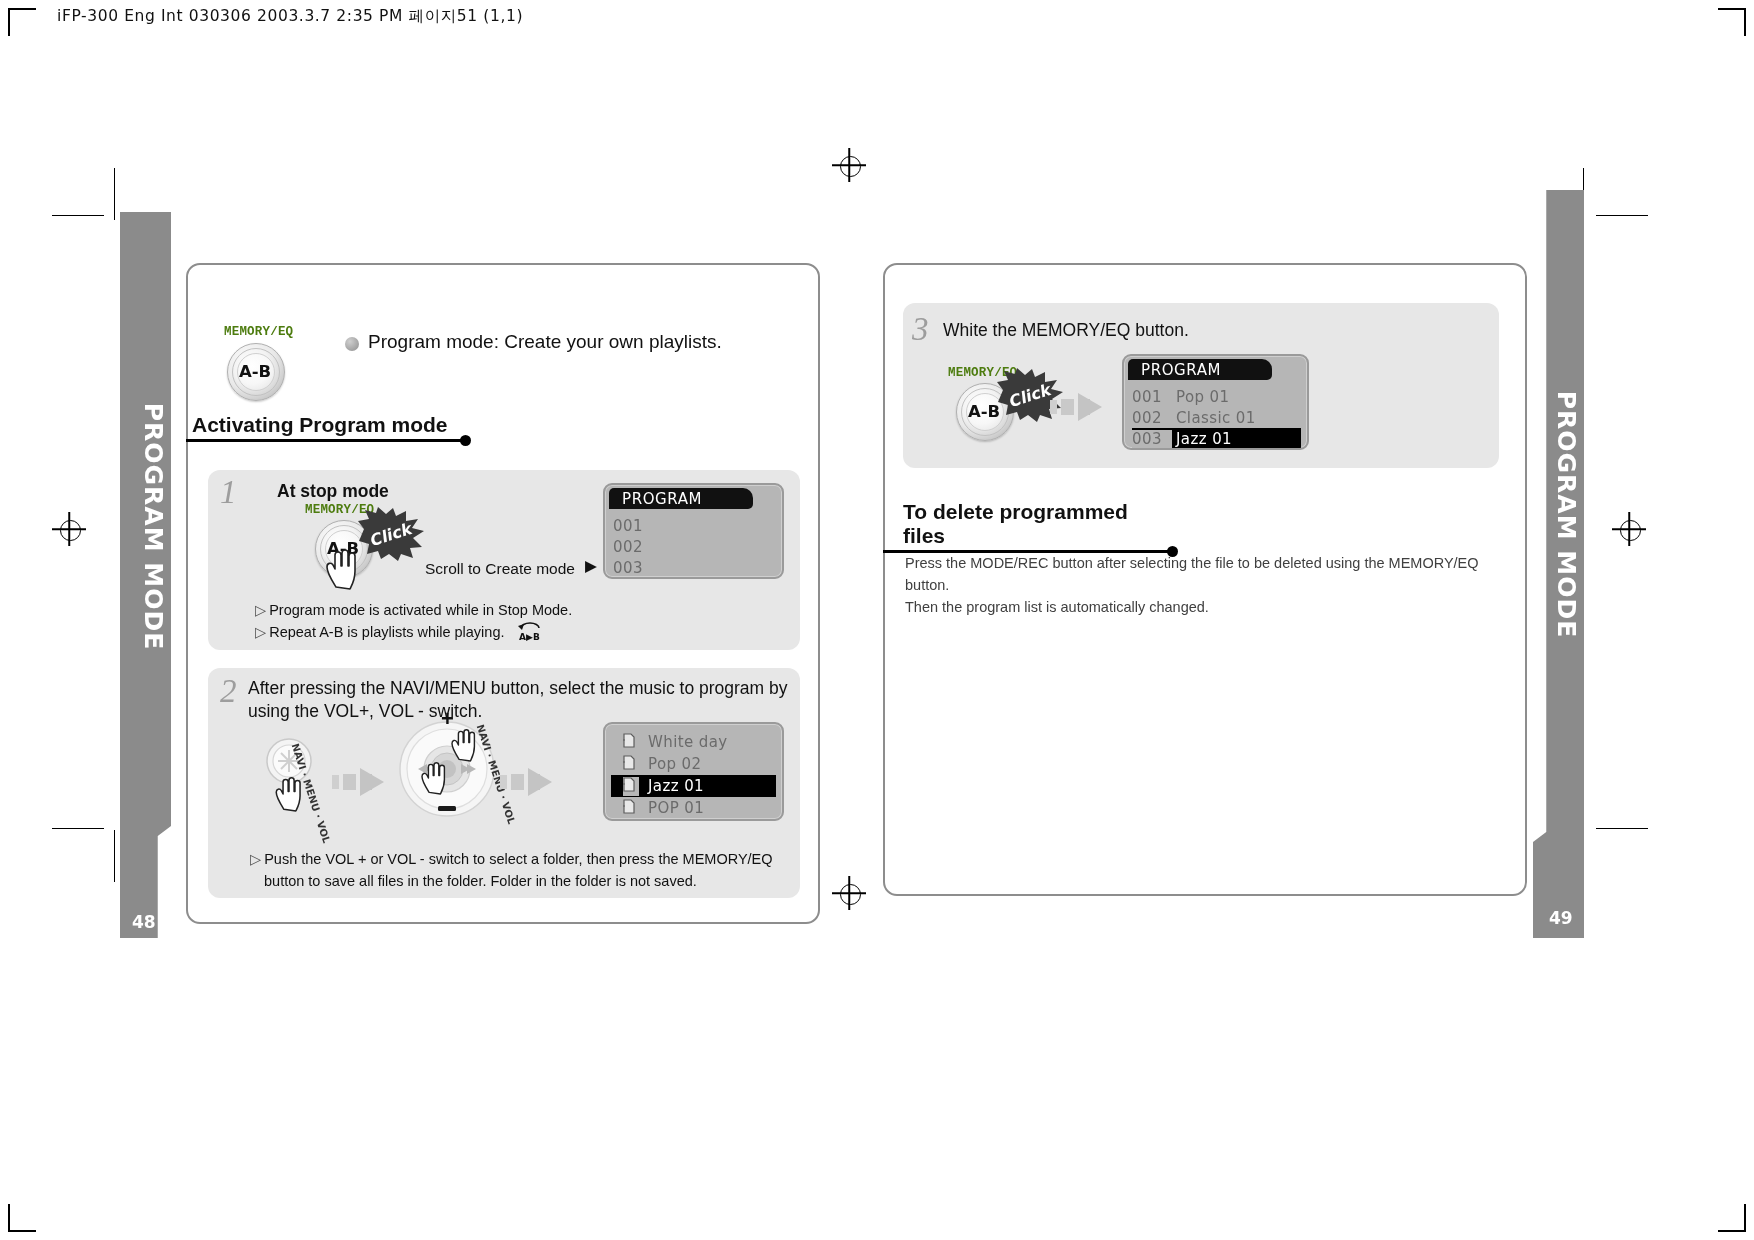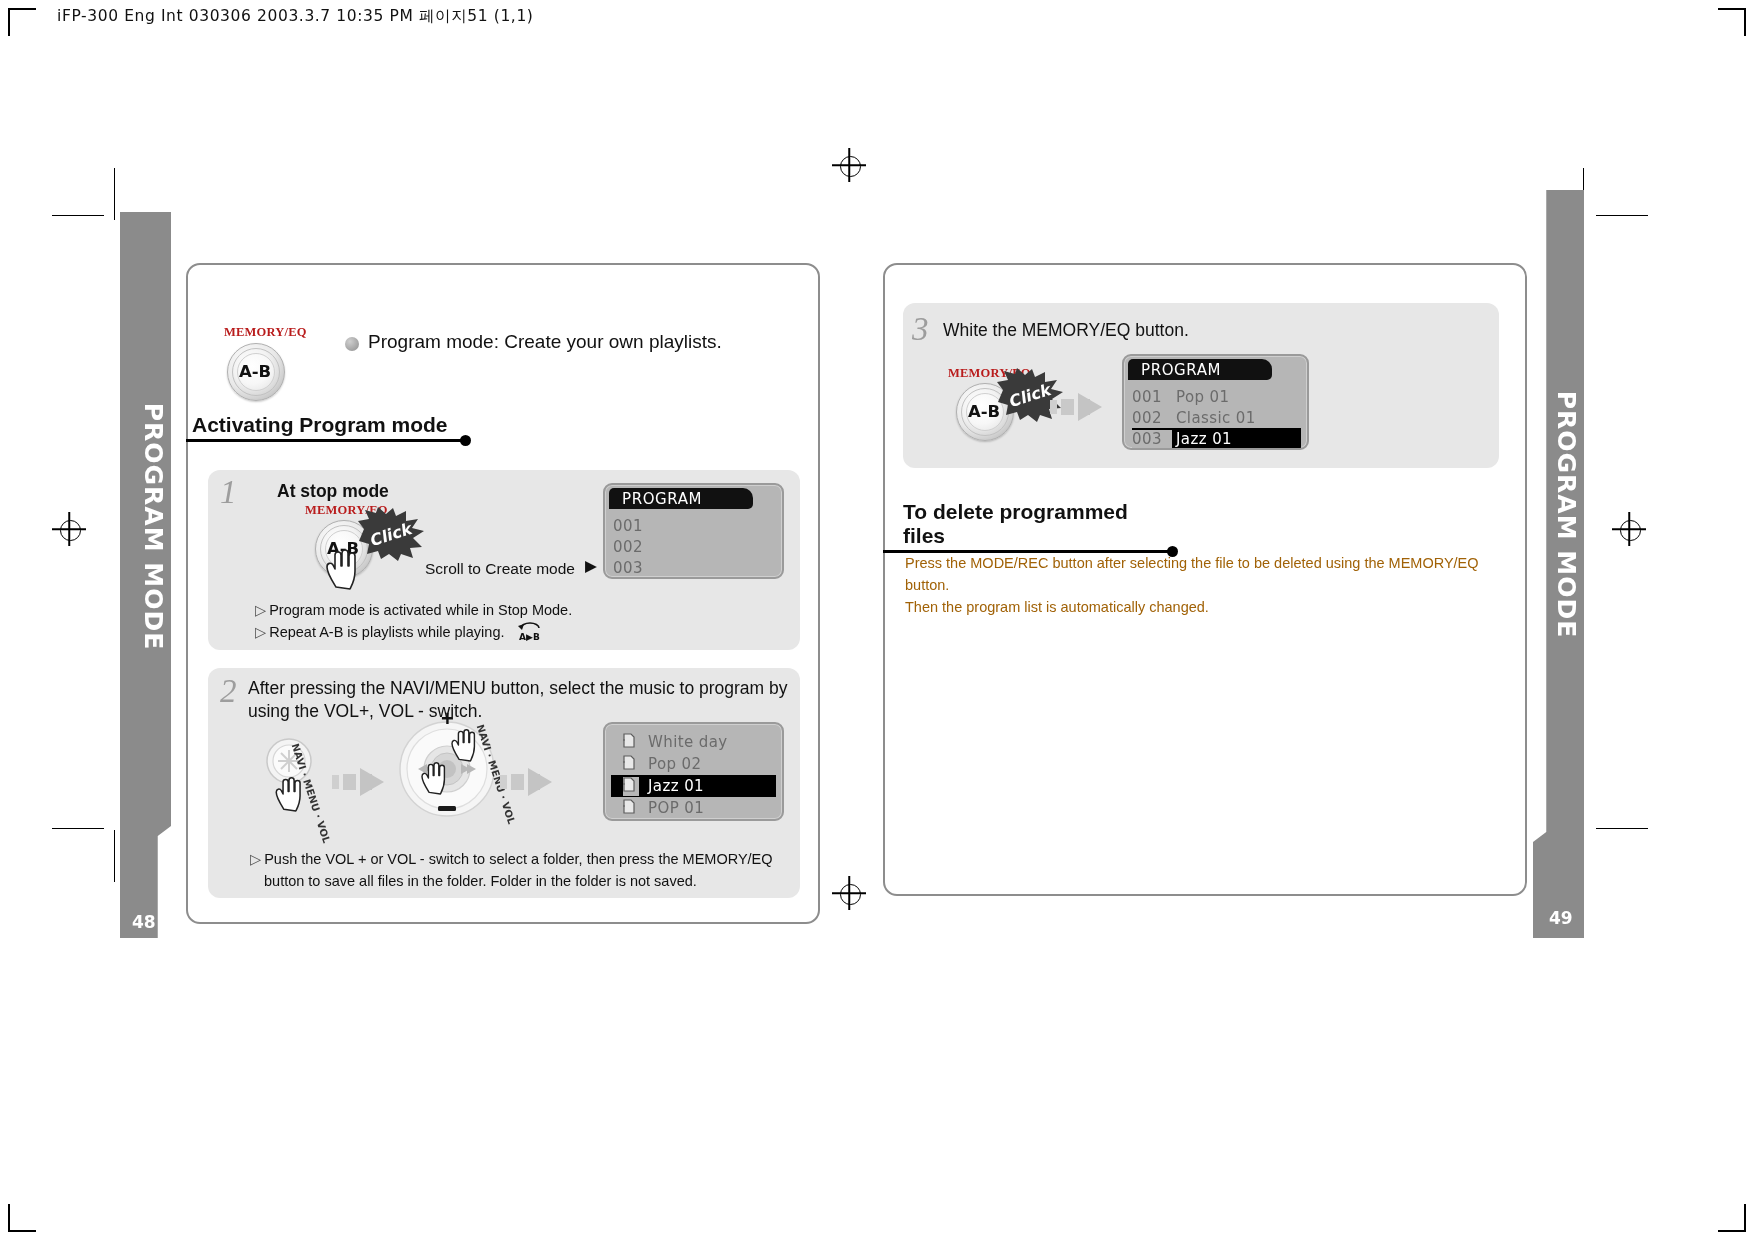--- a/index.html
+++ b/index.html
@@ -63,22 +63,22 @@
   .pagebox{
     position:absolute;border:2px solid #8d8d8d;border-radius:14px;background:#fff;
   }
   .pagebox-left{left:186px;top:263px;width:630px;height:657px;}
   .pagebox-right{left:883px;top:263px;width:640px;height:629px;}
 
   
   .memeq{position:absolute;}
   .memeq .lbl{
     position:absolute;left:0;top:0;font-size:12.5px;font-weight:bold;
-    letter-spacing:.2px;color:#b91c1c;white-space:nowrap;
-    font-family:Liberation Serif, serif;
+    letter-spacing:.2px;color:#4d7c0f;white-space:nowrap;
+    font-family:Liberation Mono, monospace;
   }
   .knob{position:absolute;}
   .knob .r1{position:absolute;left:0;top:0;width:56px;height:56px;border-radius:50%;
     background:radial-gradient(circle at 36% 32%,#fdfdfd 0%,#e9e9e9 52%,#c8c8c8 78%,#b3b3b3 100%);
     border:1.5px solid #b0b0b0;box-shadow:0 1px 2px rgba(0,0,0,.22);}
   .knob .r2{position:absolute;left:5px;top:5px;width:46px;height:46px;border-radius:50%;
     background:radial-gradient(circle at 38% 34%,#ffffff 0%,#f2f2f2 45%,#d6d6d6 80%,#c4c4c4 100%);
     border:1.3px solid #c2c2c2;}
   .knob .r3{position:absolute;left:10px;top:10px;width:36px;height:36px;border-radius:50%;
     background:radial-gradient(circle at 40% 34%,#ffffff 0%,#f7f7f7 55%,#e2e2e2 100%);
@@ -126,21 +126,21 @@
   .steptitle{position:absolute;font-size:17.5px;color:#111;line-height:1.33;}
   .steptitle.b{font-weight:bold;}
 
   .sectionhdr{position:absolute;}
   .sectionhdr .t{font-size:21px;font-weight:bold;color:#111;padding:0 6px 2px 6px;display:inline-block;}
   .sectionhdr .rule{position:relative;height:2.5px;background:#000;}
   .sectionhdr .dot{position:absolute;right:-5px;top:-4px;width:11px;height:11px;background:#000;border-radius:50%;}
 
   .bullettext{position:absolute;font-size:14.5px;color:#111;line-height:1.5;}
   .bullettext .tri{display:inline-block;margin-right:3px;color:#555;}
-  .bodytext{position:absolute;font-size:14.5px;color:#a16207;line-height:1.55;}
+  .bodytext{position:absolute;font-size:14.5px;color:#404040;line-height:1.55;}
 
   .bigbullet{position:absolute;width:14px;height:14px;border-radius:50%;
     background:radial-gradient(circle at 35% 32%,#cfcfcf,#8e8e8e);}
   .headline{position:absolute;font-size:19px;color:#111;}
 
   .arrowgrey{position:absolute;}
   .labelsm{position:absolute;font-size:15.5px;color:#111;}
   .rotlbl{position:absolute;font-size:10px;font-weight:bold;color:#333;white-space:nowrap;
     font-family:"DejaVu Sans", sans-serif;}
   .abrep{position:absolute;font-size:9px;font-weight:bold;color:#111;
@@ -151,21 +151,21 @@
 
 <div class="crop tl-h"></div>
 <div class="crop tl-v"></div>
 <div class="crop tr-h"></div>
 <div class="crop tr-v"></div>
 <div class="crop bl-h"></div>
 <div class="crop bl-v"></div>
 <div class="crop br-h"></div>
 <div class="crop br-v"></div>
 
-<div class="filehdr">iFP-300 Eng Int 030306  2003.3.7 10:35 PM 페이지51 (1,1)</div>
+<div class="filehdr">iFP-300 Eng Int 030306  2003.3.7 2:35 PM 페이지51 (1,1)</div>
 
 <div class="regmark rm-top">
     <div class="circ"></div>
   </div>
 <div class="regmark rm-bot">
     <div class="circ"></div>
   </div>
 <div class="regmark rm-left">
     <div class="circ"></div>
   </div>

